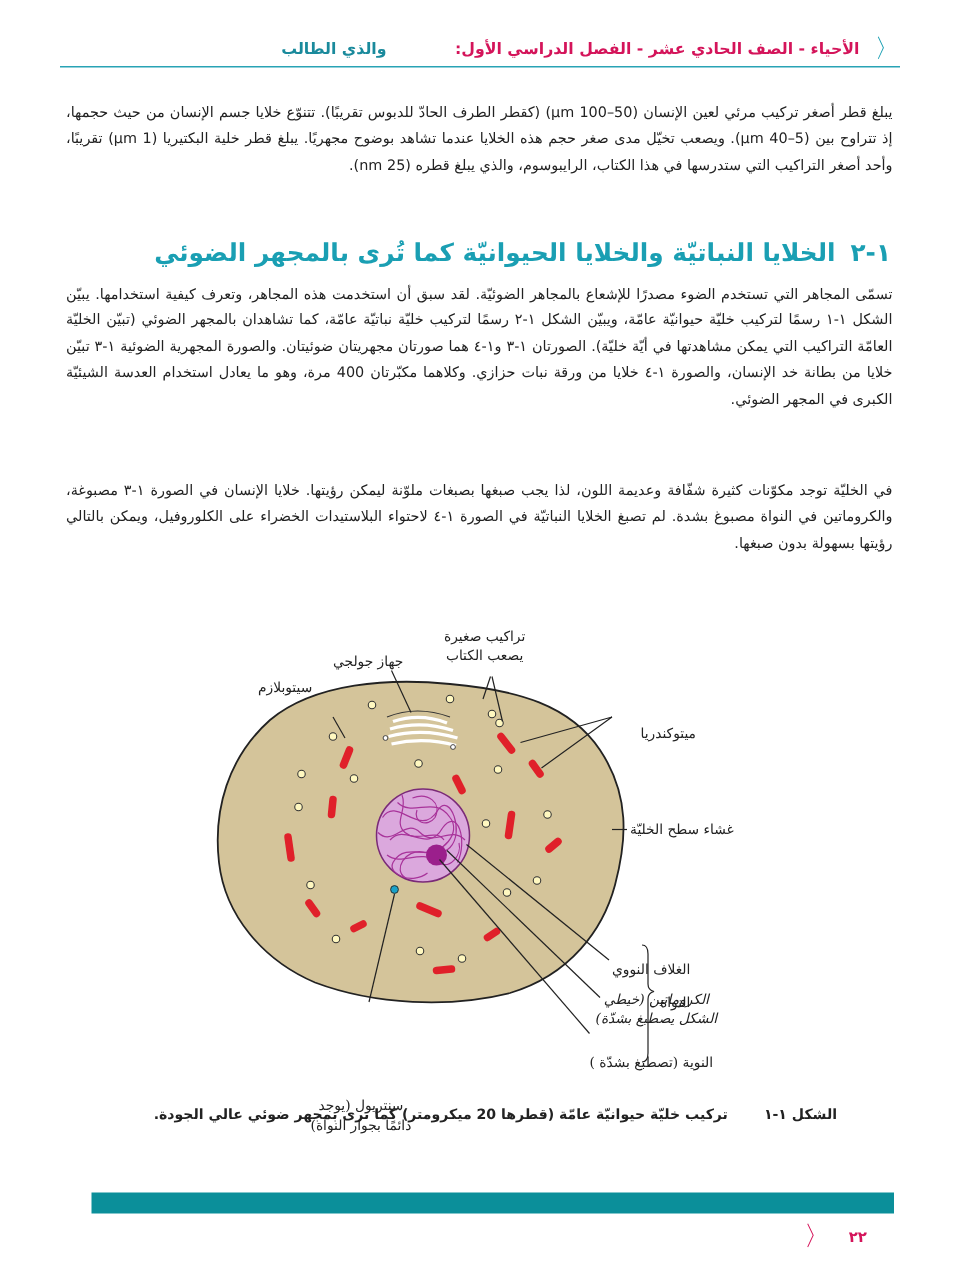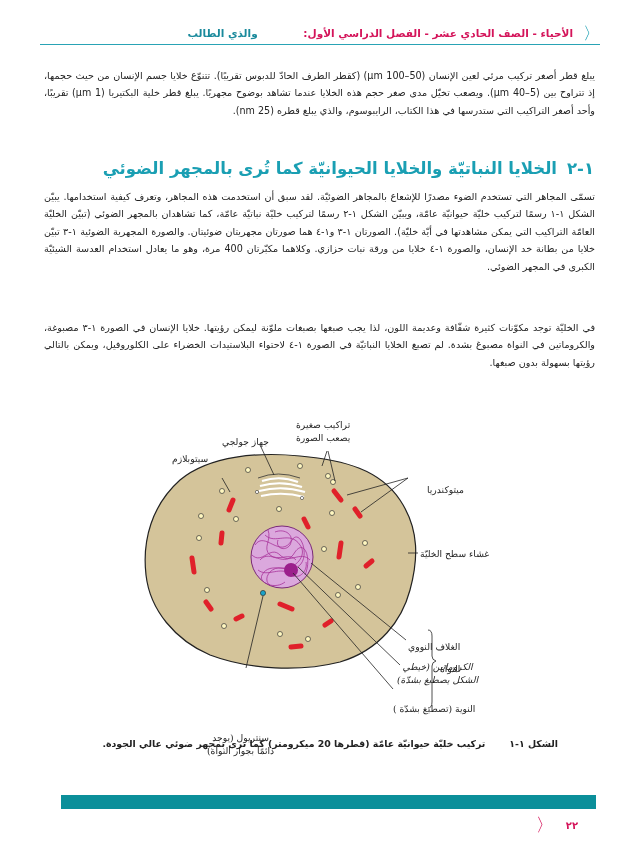--- a/index.html
+++ b/index.html
@@ -129,21 +129,21 @@
       <path d="M298,567 L400,665"></path>
       <path d="M293,573 L393,689"></path>
       <path d="M263,596 L246,668"></path>
 
       <path d="M428,630 Q432,630 432,636 L432,656 Q432,660 436,661 Q432,662 432,666 L432,702 Q432,708 428,708"></path>
     </g>
   </svg>
 
   <div class="lbl" style="top:418px; left:296px;">
     <div>تراكيب صغيرة</div>
-    <div>يصعب الصورة</div>
+    <div>يصعب الكتاب</div>
   </div>
   <div class="lbl" style="top:435px; left:222px;">جهاز جولجي</div>
   <div class="lbl" style="top:452px; left:172px;">سيتوبلازم</div>
   <div class="lbl" style="top:483px; left:411px;margin-left:16px;">ميتوكندريا</div>
   <div class="lbl" style="top:547px; left:420px;">غشاء سطح الخليّة</div>
   <div class="lbl" style="top:640px; left:408px; text-align:right;">الغلاف النووي</div>
   <div class="lbl" style="top:660px; left:397px; text-align:center;font-style:italic;">
     <div>الكروماتين (خيطي</div>
     <div>الشكل يصطبغ بشدّة)</div>
   </div>

